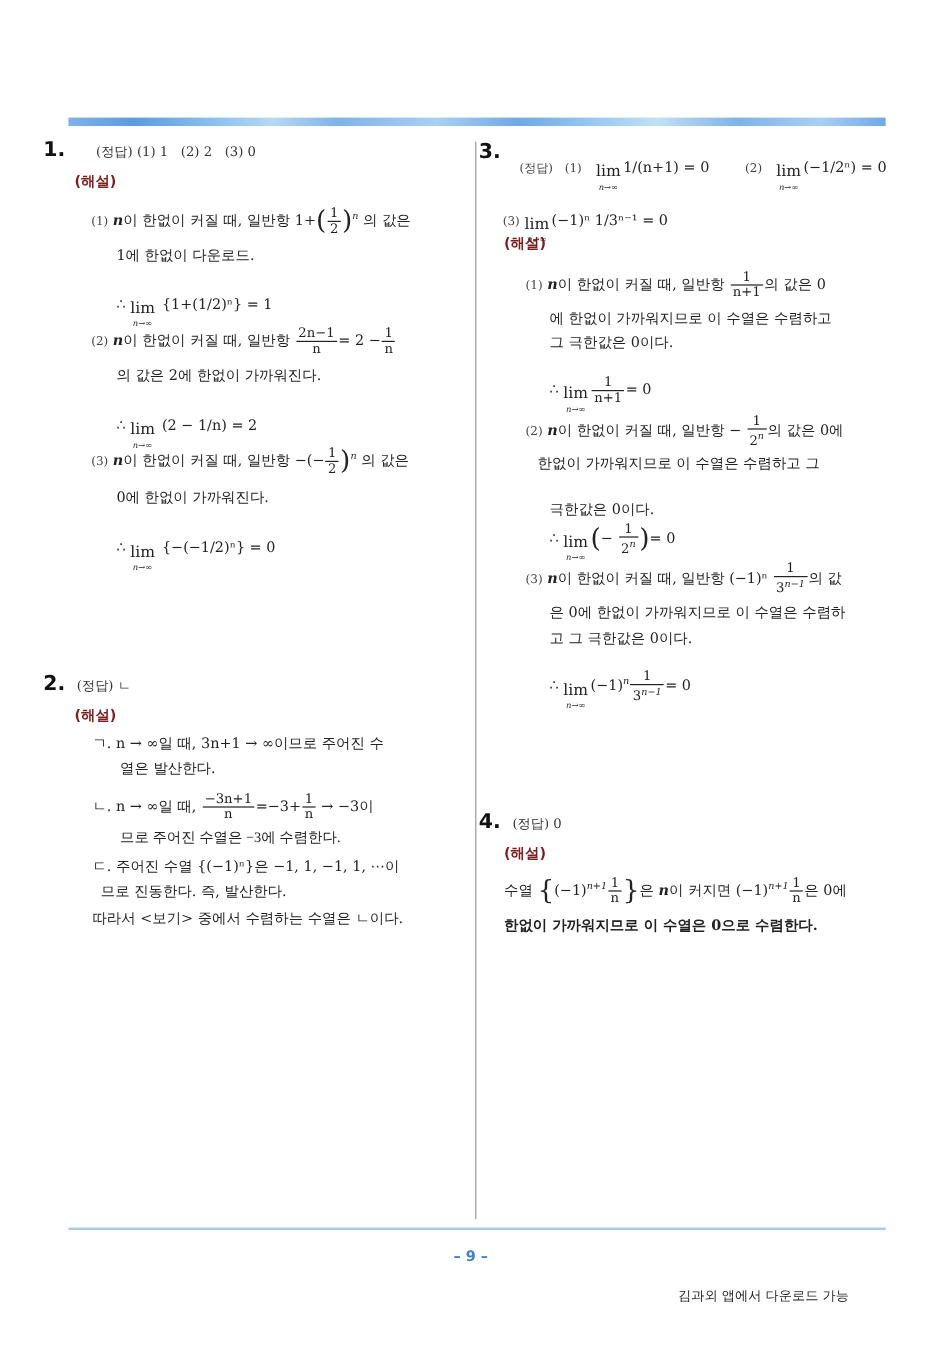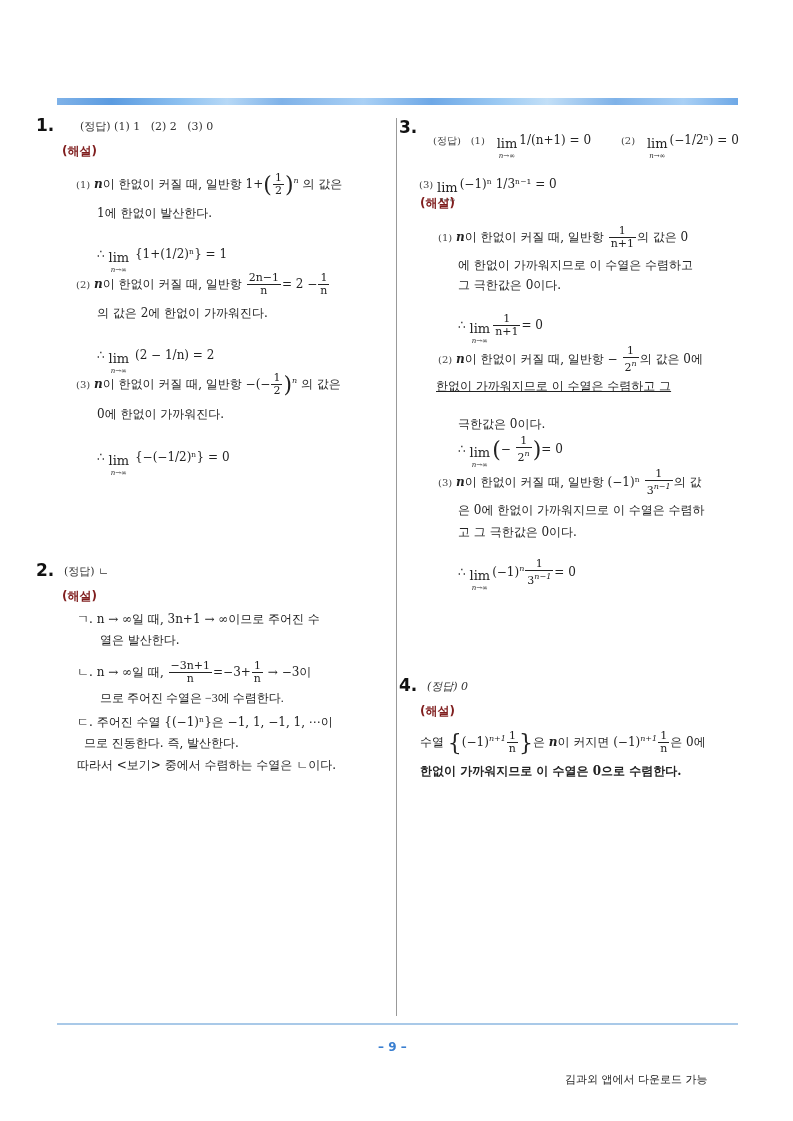--- a/index.html
+++ b/index.html
@@ -38,21 +38,21 @@
   <span>(정답)</span>
   <span style="white-space:pre">(1) 1   (2) 2   (3) 0</span>
 </div>
 <div class="head" style="left:62px;top:143px;">(해설)</div>
 
 <div class="line" style="left:76px;top:172px;">
   <span class="small">(1)</span>
   <i class="v">n</i><span>이 한없이 커질 때, 일반항 1+</span><span class="paren">(</span><span class="frac"><span class="num">1</span><span class="den">2</span></span><span class="paren">)</span><sup>n</sup>
   <span>의 값은</span>
 </div>
-<div class="line" style="left:97px;top:205px;">1에 한없이 발산한다.</div>
+<div class="line" style="left:97px;top:205px;">1에 한없이 다운로드.</div>
 <div class="line" style="left:97px;top:232px;">
   <span>∴</span>
   <span class="lim"><span class="l">lim</span><span class="s">n→∞</span></span>
   <span>{1+(1/2)ⁿ} = 1</span>
 </div>
 
 <div class="line" style="left:76px;top:272px;">
   <span class="small">(2)</span>
   <i class="v">n</i><span>이 한없이 커질 때, 일반항</span>
   <span class="frac"><span class="num">2n−1</span><span class="den">n</span></span><span>= 2 −</span><span class="frac"><span class="num">1</span><span class="den">n</span></span>
@@ -124,41 +124,41 @@
 <div class="line" style="left:458px;top:303px;">
   <span>∴</span>
   <span class="lim"><span class="l">lim</span><span class="s">n→∞</span></span><span class="frac"><span class="num">1</span><span class="den">n+1</span></span>= 0
 </div>
 
 <div class="line" style="left:438px;top:345px;">
   <span class="small">(2)</span>
   <i class="v">n</i><span>이 한없이 커질 때, 일반항 −</span>
   <span class="frac"><span class="num">1</span><span class="den">2<sup>n</sup></span></span><span>의 값은 0에</span>
 </div>
-<div class="line" style="left:436px;top:378px;text-decoration:underline;">한없이 가까워지므로 이 수열은 수렴하고 그</div>
+<div class="line" style="left:448px;top:378px;">한없이 가까워지므로 이 수열은 수렴하고 그</div>
 <div class="line" style="left:458px;top:400px;margin-top:16px;">극한값은 0이다.</div>
 <div class="line" style="left:458px;top:427px;">
   <span>∴</span>
   <span class="lim"><span class="l">lim</span><span class="s">n→∞</span></span><span class="paren">(</span>− <span class="frac"><span class="num">1</span><span class="den">2<sup>n</sup></span></span><span class="paren">)</span>= 0
 </div>
 
 <div class="line" style="left:438px;top:468px;">
   <span class="small">(3)</span>
   <i class="v">n</i><span>이 한없이 커질 때, 일반항 (−1)ⁿ</span>
   <span class="frac"><span class="num">1</span><span class="den">3<sup>n−1</sup></span></span><span>의 값</span>
 </div>
 <div class="line" style="left:458px;top:502px;">은 0에 한없이 가까워지므로 이 수열은 수렴하</div>
 <div class="line" style="left:458px;top:524px;">고 그 극한값은 0이다.</div>
 <div class="line" style="left:458px;top:550px;">
   <span>∴</span>
   <span class="lim"><span class="l">lim</span><span class="s">n→∞</span></span>(−1)<sup>n</sup><span class="frac"><span class="num">1</span><span class="den">3<sup>n−1</sup></span></span>= 0
 </div>
 
 <div class="qnum" style="left:399px;top:675px;">4.</div>
-<div class="ans" style="left:427px;top:679px;font-style:italic;">
+<div class="ans" style="left:427px;top:679px;">
   <span>(정답)</span> <span>0</span>
 </div>
 <div class="head" style="left:420px;top:703px;">(해설)</div>
 <div class="line" style="left:420px;top:730px;">
   <span>수열</span>
   <span class="paren">{</span>(−1)<sup>n+1</sup><span class="frac"><span class="num">1</span><span class="den">n</span></span><span class="paren">}</span><span>은</span>
   <i class="v">n</i><span>이 커지면</span>
   (−1)<sup>n+1</sup><span class="frac"><span class="num">1</span><span class="den">n</span></span><span>은 0에</span>
 </div>
 <div class="line" style="left:420px;top:763px;font-weight:bold;">한없이 가까워지므로 이 수열은 0으로 수렴한다.</div>

